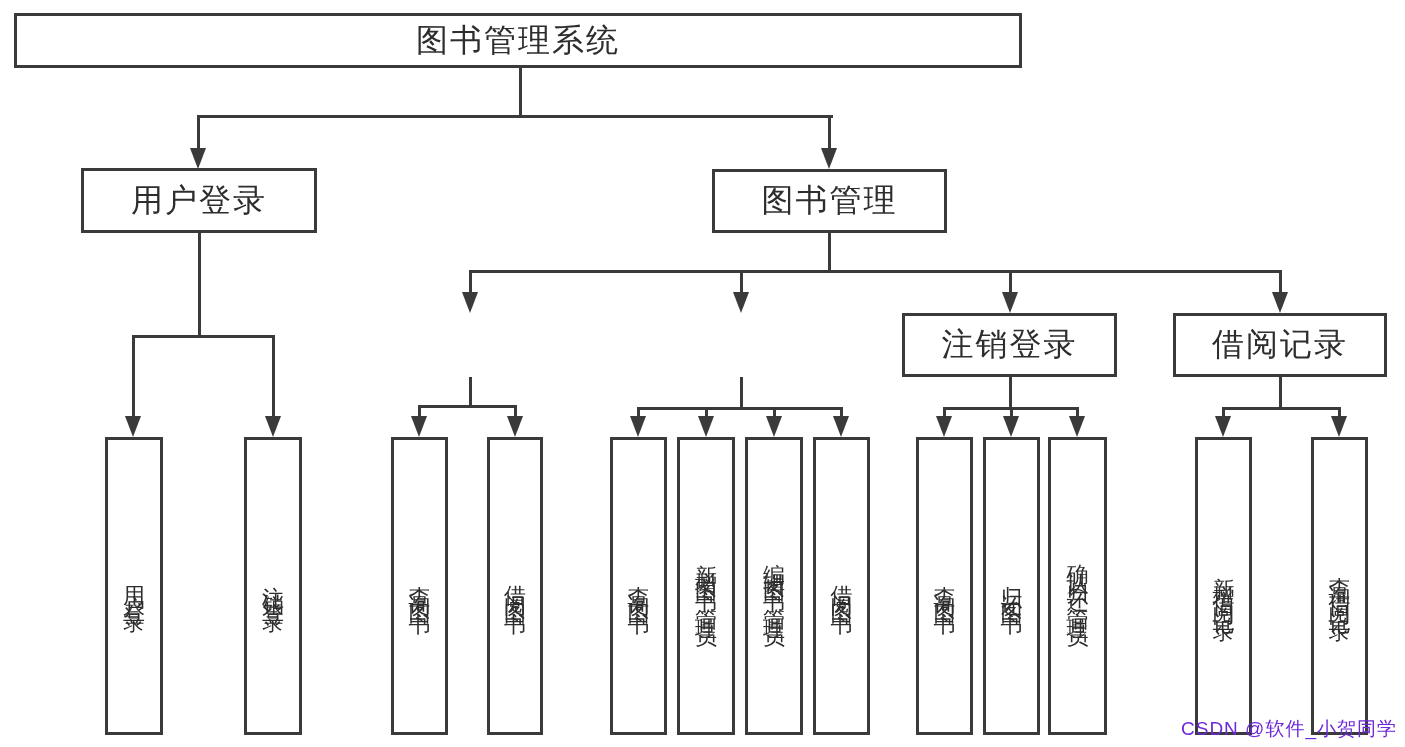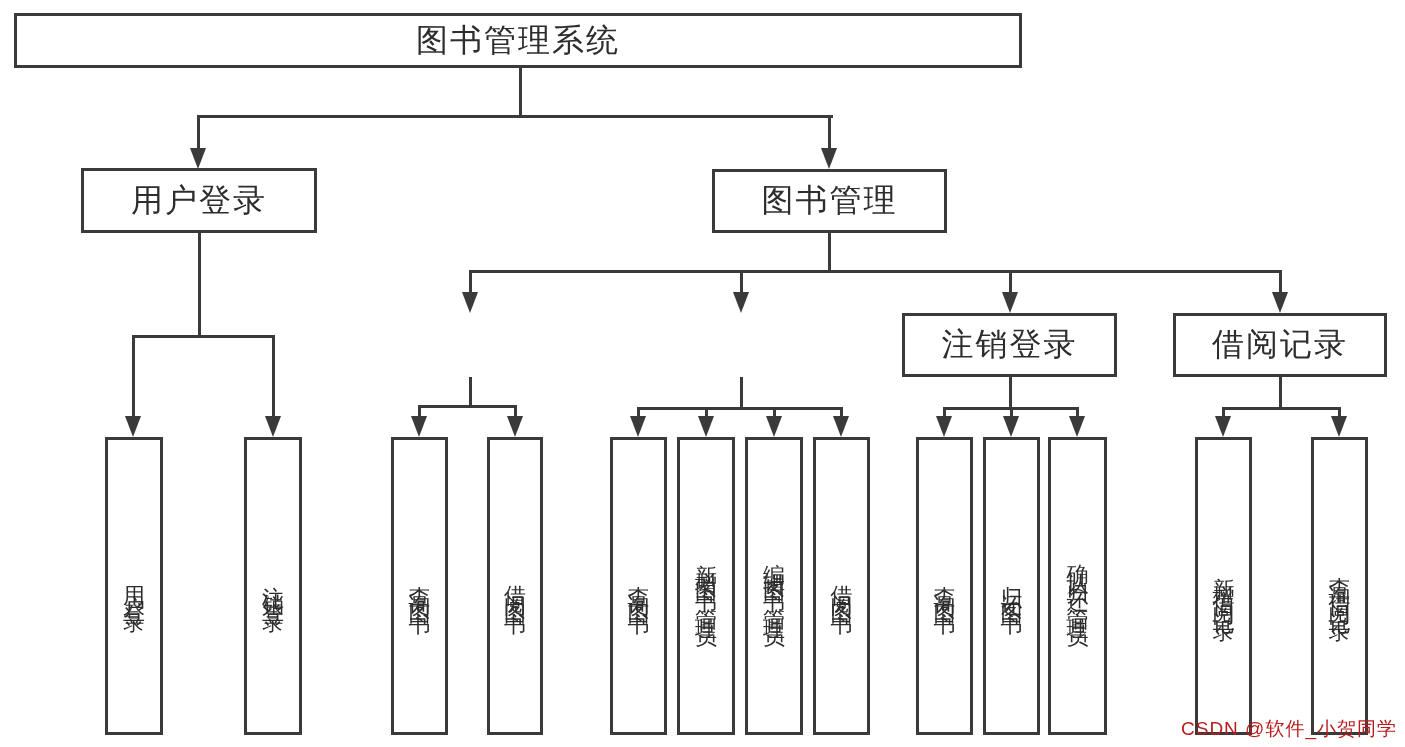--- a/index.html
+++ b/index.html
@@ -38,21 +38,21 @@
     position:absolute;width:0;height:0;
     border-left:8px solid transparent;
     border-right:8px solid transparent;
     border-top:21px solid #3a3a3a;
   }
   .watermark{
     position:absolute;
     left:1181px;top:716px;
     font-size:19px;
     letter-spacing:1px;
-    color:#b91c1c;
+    color:#6d28d9;
     white-space:nowrap;
   }
 </style>
 </head>
 <body>
 
 <div class="canvas">
 
   <div class="box h" style="left:14px;top:13px;width:1008px;height:55px">
     <span>图书管理系统</span>

